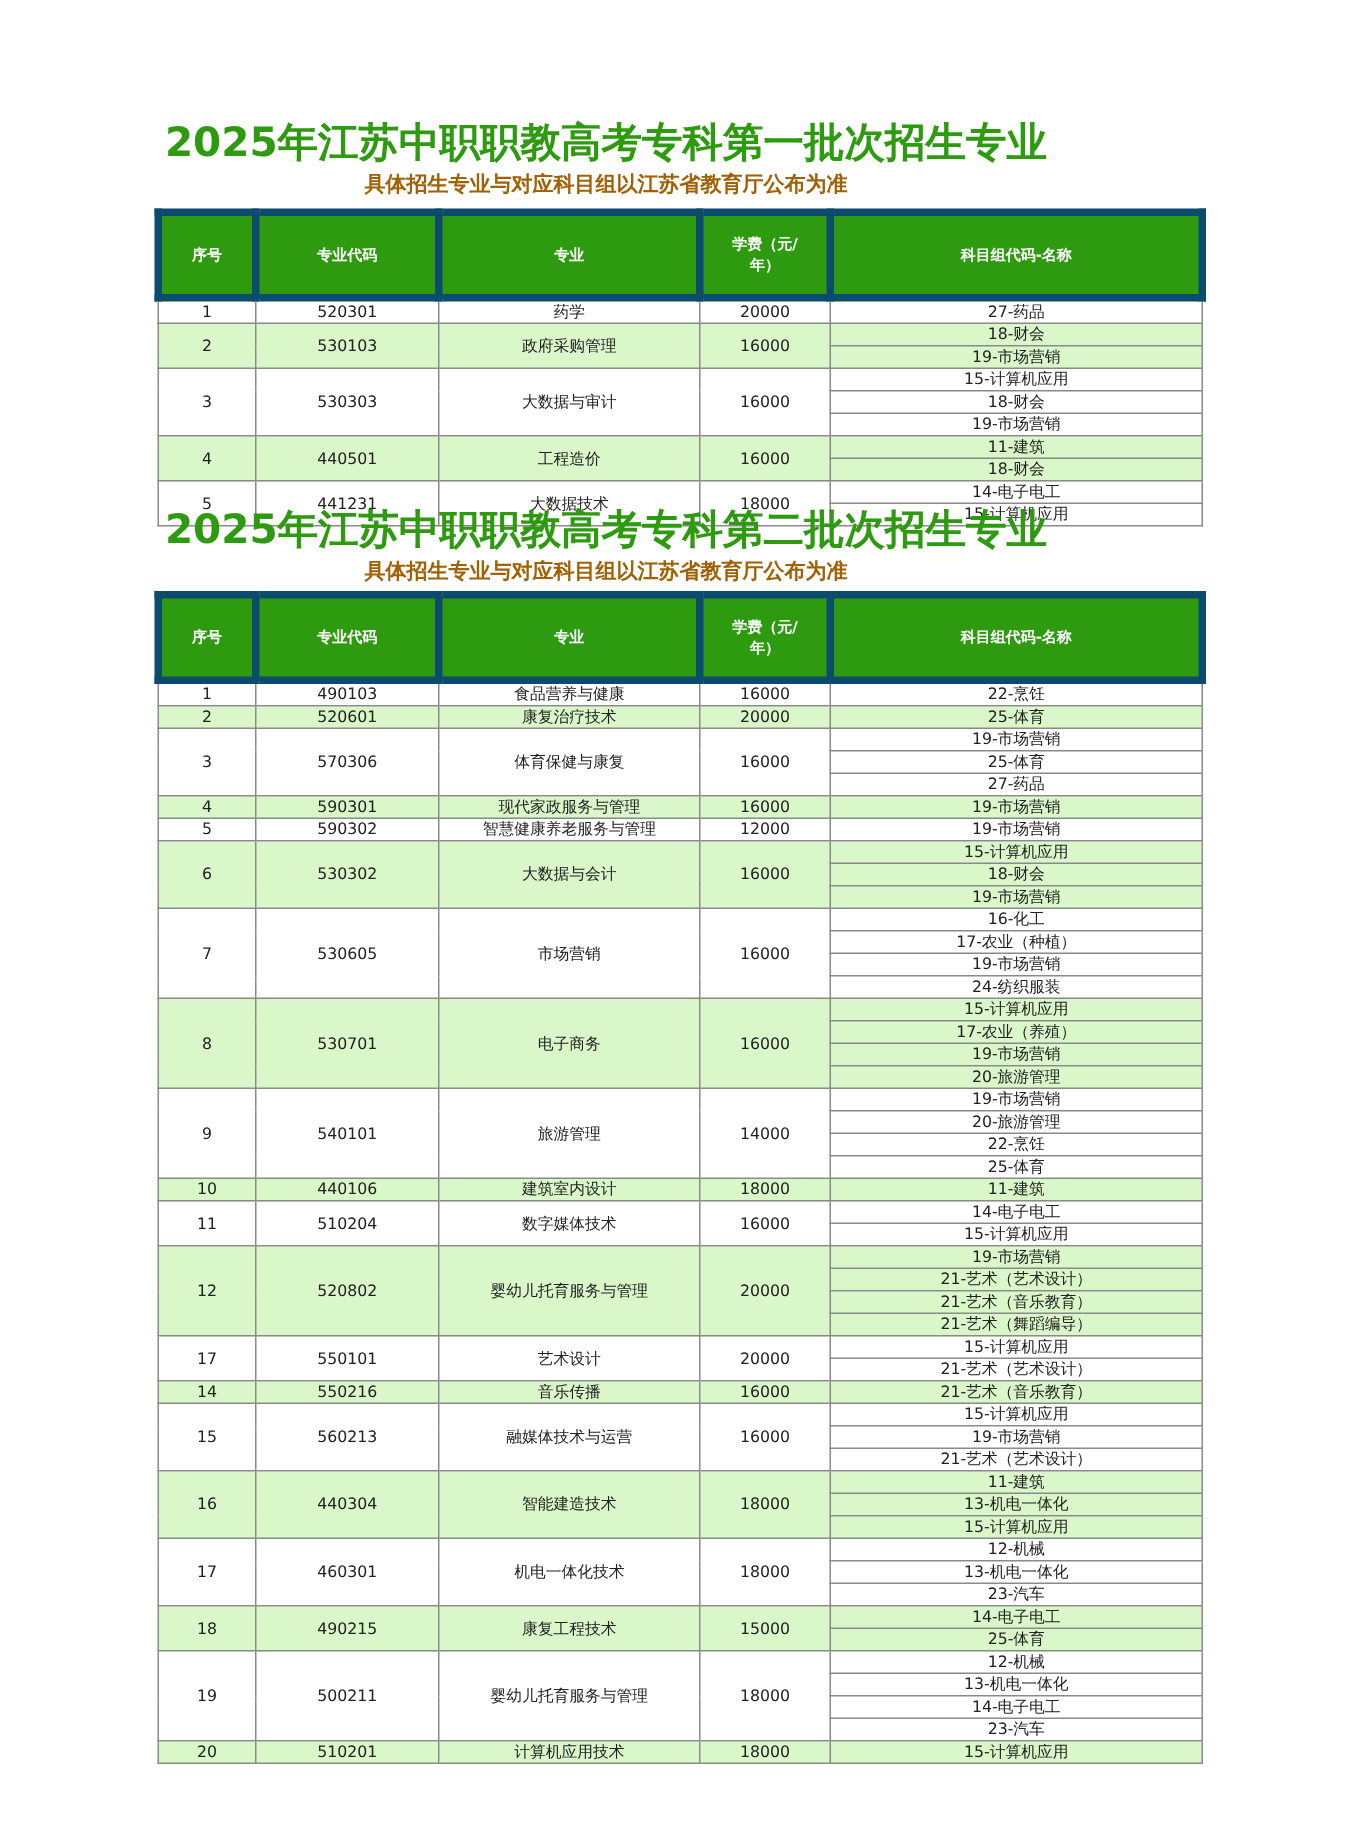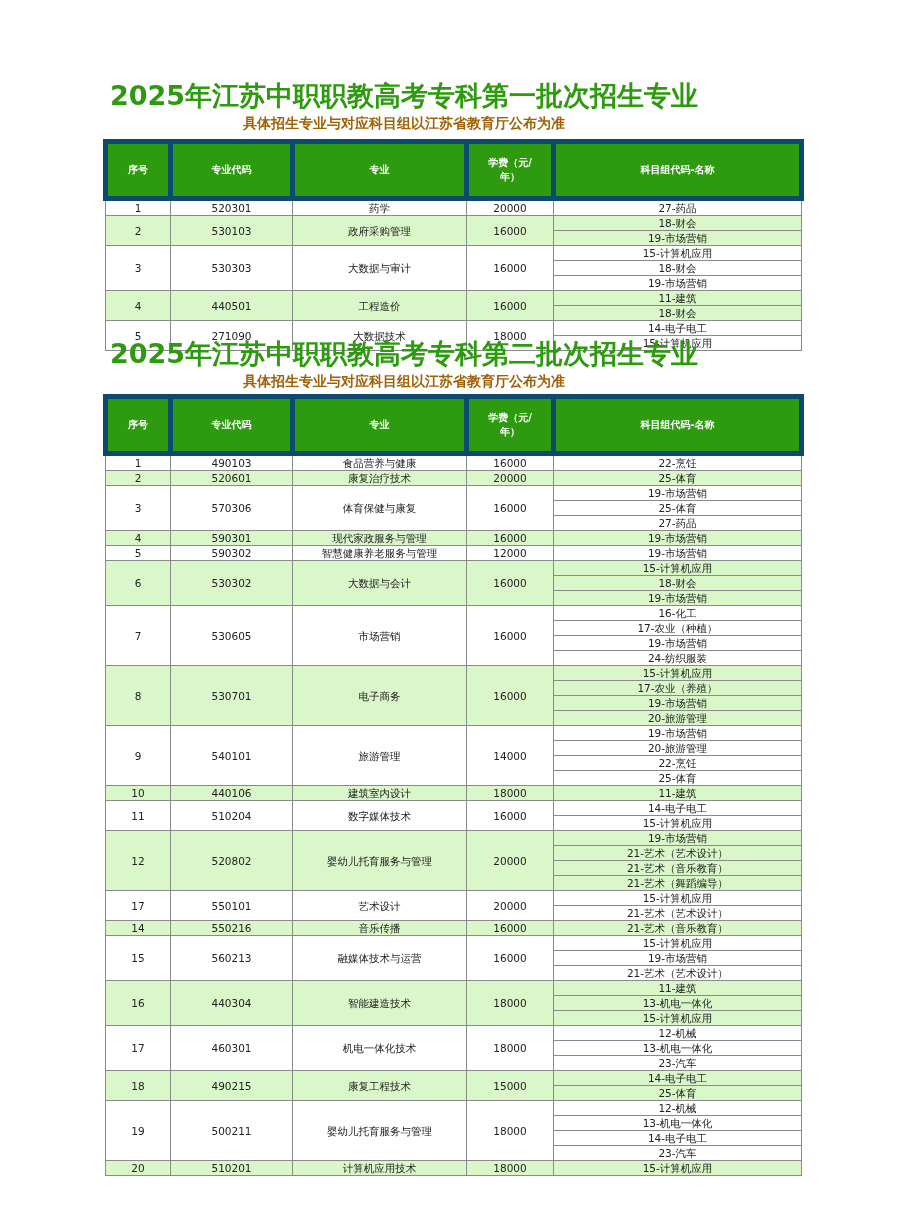--- a/index.html
+++ b/index.html
@@ -74,21 +74,21 @@
         <td rowspan="2">440501</td>
         <td rowspan="2">工程造价</td>
         <td rowspan="2">16000</td>
         <td class="subj">11-建筑</td>
       </tr>
       <tr class="alt">
         <td class="subj">18-财会</td>
       </tr>
       <tr>
         <td rowspan="2">5</td>
-        <td rowspan="2">271090</td>
+        <td rowspan="2">441231</td>
         <td rowspan="2">大数据技术</td>
         <td rowspan="2">18000</td>
         <td class="subj">14-电子电工</td>
       </tr>
       <tr>
         <td class="subj">15-计算机应用</td>
       </tr>
     </tbody>
 </table>
 

